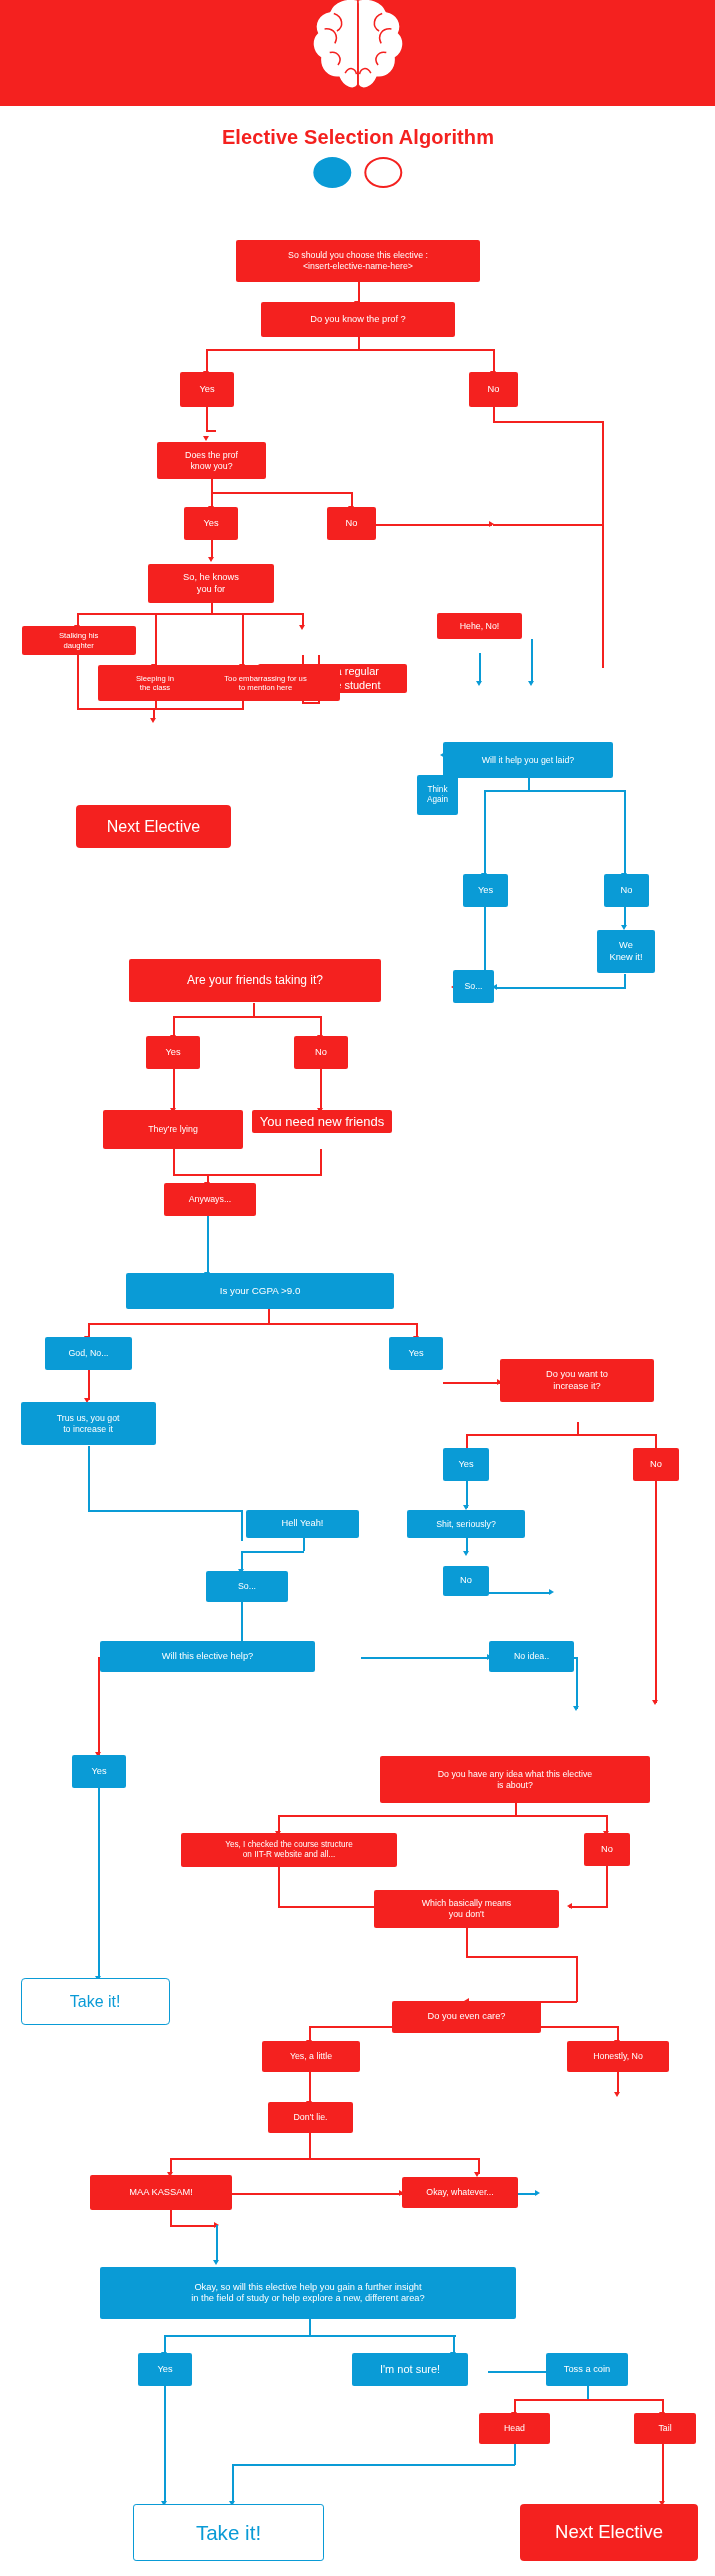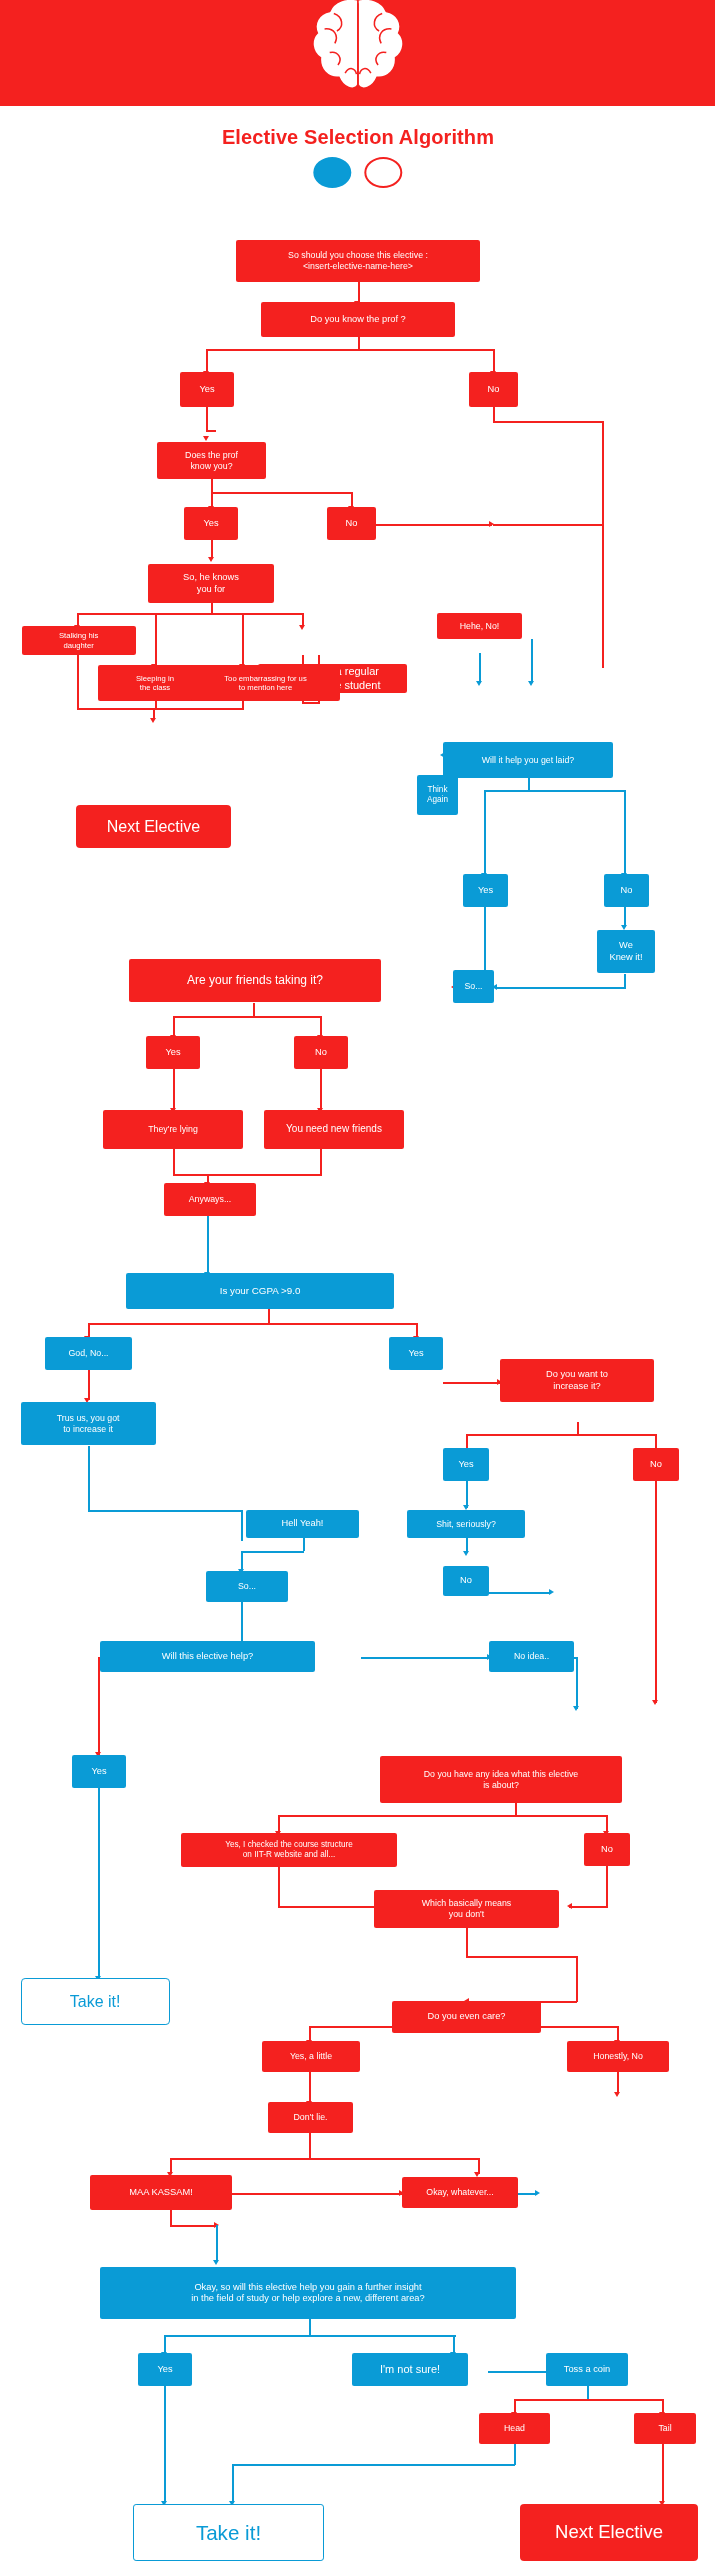--- a/index.html
+++ b/index.html
@@ -358,21 +358,21 @@
   <div class="node red" style="left:129px;top:959px;width:252px;height:43px;font-size:12px;">Are your friends taking it?</div>
 
   <div class="node blue" style="left:453px;top:970px;width:41px;height:33px;font-size:8.8px;">So...</div>
 
   <div class="node red" style="left:146px;top:1036px;width:54px;height:33px;font-size:9.3px;">Yes</div>
 
   <div class="node red" style="left:294px;top:1036px;width:54px;height:33px;font-size:9.3px;">No</div>
 
   <div class="node red" style="left:103px;top:1110px;width:140px;height:39px;font-size:8.8px;">They're lying</div>
 
-  <div class="node red" style="left:264px;top:1110px;width:140px;height:39px;font-size:10px;">You need new friends</div>
+  <div class="node red" style="left:252px;top:1110px;width:140px;height:23px;font-size:13px;">You need new friends</div>
 
   <div class="node red" style="left:164px;top:1183px;width:92px;height:33px;font-size:8.8px;">Anyways...</div>
 
   <div class="node blue" style="left:126px;top:1273px;width:268px;height:36px;font-size:9.8px;">Is your CGPA &gt;9.0</div>
 
   <div class="node blue" style="left:45px;top:1337px;width:87px;height:33px;font-size:8.8px;">God, No...</div>
 
   <div class="node blue" style="left:389px;top:1337px;width:54px;height:33px;font-size:9.3px;">Yes</div>
 
   <div class="node red" style="left:500px;top:1359px;width:154px;height:43px;white-space:pre-line;font-size:9.3px;">Do you want to
@@ -390,21 +390,21 @@
   <div class="node blue" style="left:407px;top:1510px;width:118px;height:28px;font-size:8.8px;">Shit, seriously?</div>
 
   <div class="node blue" style="left:443px;top:1566px;width:46px;height:30px;font-size:9.3px;">No</div>
 
   <div class="node blue" style="left:206px;top:1571px;width:82px;height:31px;font-size:8.8px;">So...</div>
 
   <div class="node blue" style="left:100px;top:1641px;width:215px;height:31px;font-size:9.3px;">Will this elective help?</div>
 
   <div class="node blue" style="left:489px;top:1641px;width:85px;height:31px;font-size:8.8px;">No idea..</div>
 
-  <div class="node red" style="left:380px;top:1756px;width:242px;height:47px;white-space:pre-line;font-size:8.8px;">Do you have any idea what this elective
+  <div class="node red" style="left:380px;top:1756px;width:270px;height:47px;white-space:pre-line;font-size:8.8px;">Do you have any idea what this elective
 is about?</div>
 
   <div class="node blue" style="left:72px;top:1755px;width:54px;height:33px;font-size:9.3px;">Yes</div>
 
   <div class="node red" style="left:181px;top:1833px;width:216px;height:34px;white-space:pre-line;font-size:8.2px;">Yes, I checked the course structure
 on IIT-R website and all...</div>
 
   <div class="node red" style="left:584px;top:1833px;width:46px;height:33px;font-size:9.3px;">No</div>
 
   <div class="node red" style="left:374px;top:1890px;width:185px;height:38px;white-space:pre-line;font-size:8.8px;">Which basically means

